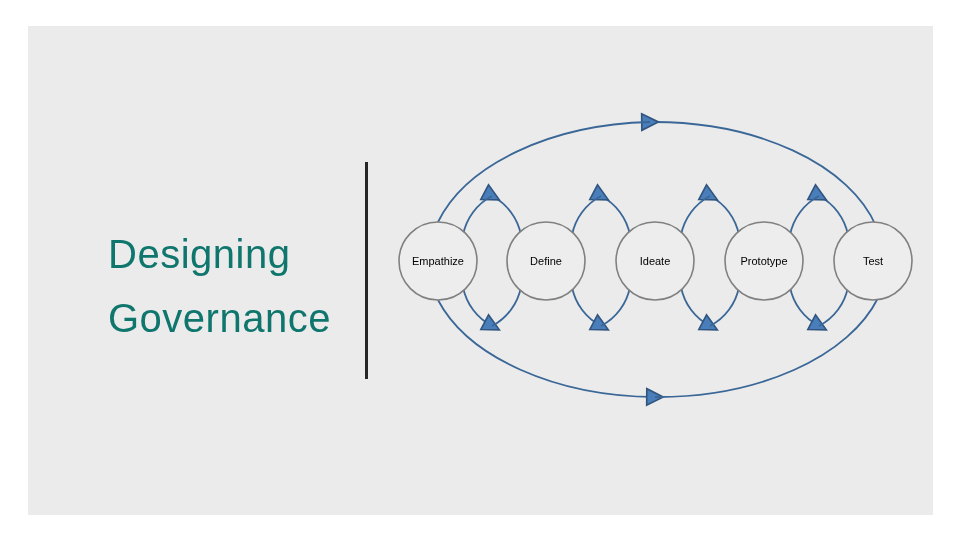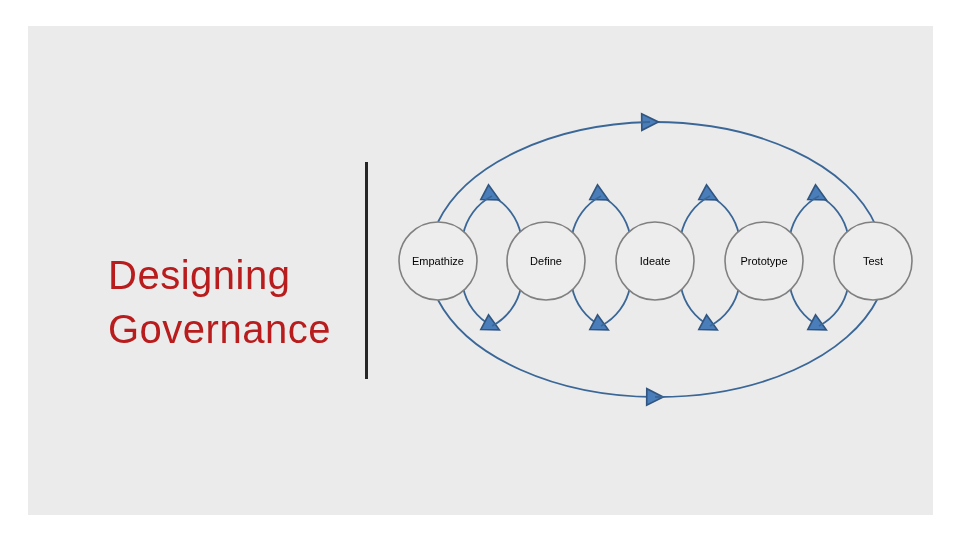--- a/index.html
+++ b/index.html
@@ -25,28 +25,27 @@
     top: 26px;
     width: 905px;
     height: 489px;
     background: #ebebeb;
   }
   #title {
     position: absolute;
     left: 108px;
     top: 222px;
     width: 250px;
-    color: #b91c1c;
+    color: #0f766e;
     font-family: "Liberation Sans", sans-serif;
     font-size: 40px;
     font-weight: 300;
-    line-height: 54px;
+    line-height: 64px;
     letter-spacing: 0.5px;
     white-space: pre-line;
-    margin-top: 26px;
   }
   #divider {
     position: absolute;
     left: 365px;
     top: 162px;
     width: 3px;
     height: 217px;
     background: #262626;
   }
   #diagram {

